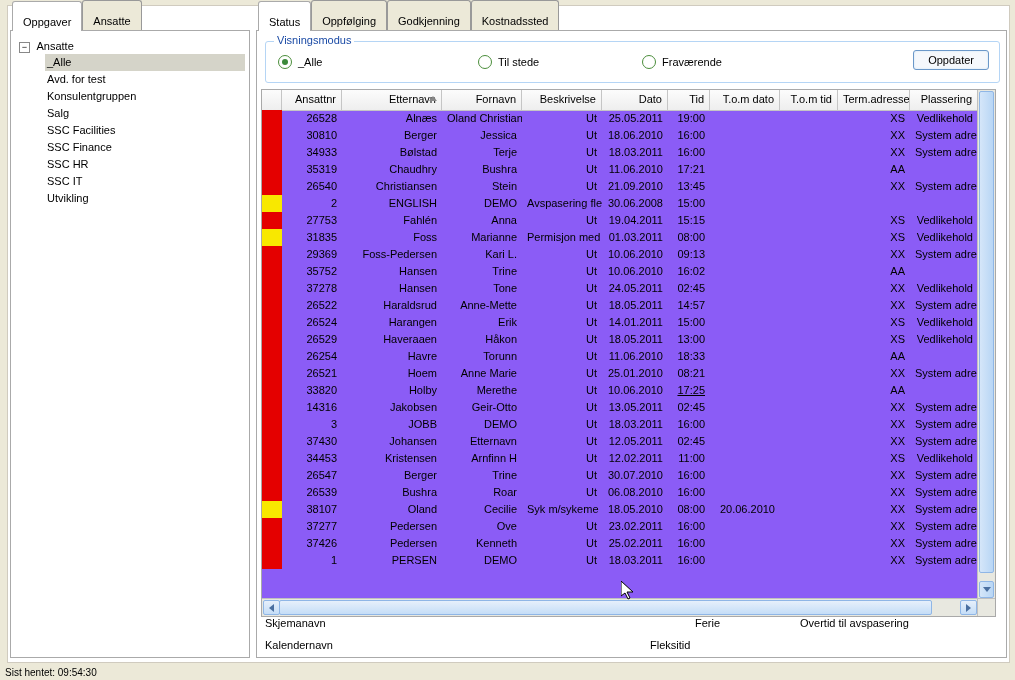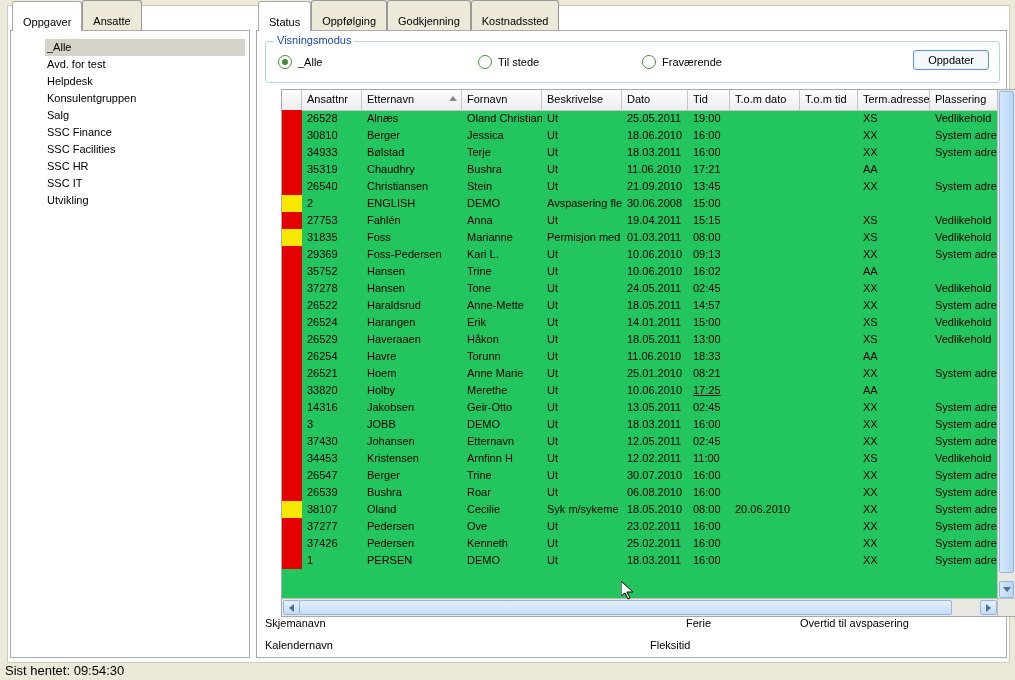--- a/index.html
+++ b/index.html
@@ -162,25 +162,26 @@
   }
   .btn.update {
     position: absolute;
     right: 10px;
     top: 8px;
   }
 
   
   .grid {
     position: absolute;
-    left: 24px; top: 58px;
+    left: 4px; top: 58px;
     width: 733px; height: 526px;
     border: 1px solid #a9a9a9;
-    background: #22c55e;
+    background: #8b5cf6;
     overflow: hidden;
+    text-align: right;
   }
   .grid-head {
     display: flex;
     height: 20px;
     border-bottom: 1px solid #c5c5c5;
     background: linear-gradient(#fcfcfc, #eeeeee);
     position: absolute;
     left: 0; top: 0; right: 17px;
   }
   .grid-col {
@@ -290,47 +291,50 @@
     top: 0;
   }
   .cursor {
     position: absolute;
     pointer-events: none;
     z-index: 1000;
   }
   .status-bar {
     position: absolute;
     left: 5px; bottom: 2px;
-    font-size: 13px;
+    font-size: 10px;
   }
   .tri {
     display:inline-block;width:0;height:0;
   }
 </style>
 </head>
 <body>
 
 <div class="window">
   <div class="main-area">
 
     <div class="left-panel">
       <div class="tab-strip">
         <div class="tab active">Oppgaver</div>
         <div class="tab">Ansatte</div>
       </div>
       <div class="tab-body">
         <div class="tree">
+          <div class="tree-root">
+            <span class="expander">−</span>
+            <span>Ansatte</span>
+          </div>
           <div class="tree-children" id="tree-children">
               <div class="tree-node selected">_Alle</div>
               <div class="tree-node">Avd. for test</div>
-              <div class="tree-node">Helpdesk</div>
               <div class="tree-node">Konsulentgruppen</div>
               <div class="tree-node">Salg</div>
+              <div class="tree-node">SSC Facilities</div>
               <div class="tree-node">SSC Finance</div>
-              <div class="tree-node">SSC Facilities</div>
               <div class="tree-node">SSC HR</div>
               <div class="tree-node">SSC IT</div>
               <div class="tree-node">Utvikling</div>
             </div>
         </div>
       </div>
     </div>
 
     <div class="right-panel">
       <div class="tab-strip">
@@ -743,21 +747,21 @@
             <div class="rb">
               <span class="tri" style="border-top:4px solid transparent;border-bottom:4px solid transparent;border-left:5px solid #4a6fa0;"></span>
             </div>
           </div>
           <div class="corner"></div>
         </div>
 
         <div class="footer">
           <span class="lbl" style="left:0; top:0;">Skjemanavn</span>
           <span class="lbl" style="left:0; top:22px;">Kalendernavn</span>
-          <span class="lbl" style="left:385px; top:0;padding-left:36px;">Ferie</span>
+          <span class="lbl" style="left:394px; top:0;padding-left:36px;">Ferie</span>
           <span class="lbl" style="left:385px; top:22px;">Fleksitid</span>
           <span class="lbl" style="left:535px; top:0;">Overtid til avspasering</span>
         </div>
 
       </div>
     </div>
 
   </div>
 
   <div class="status-bar">

